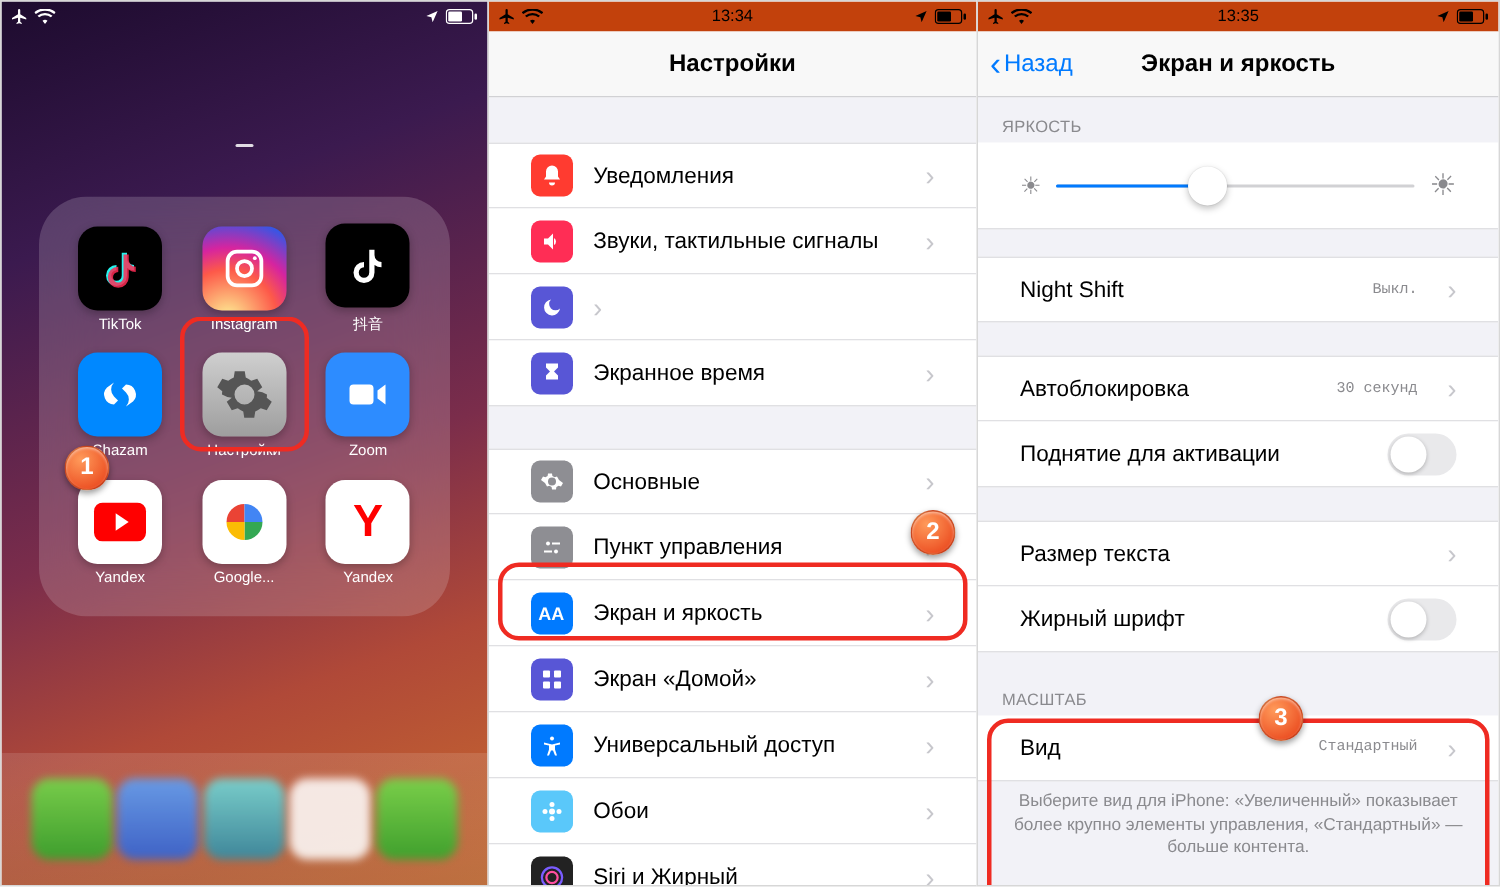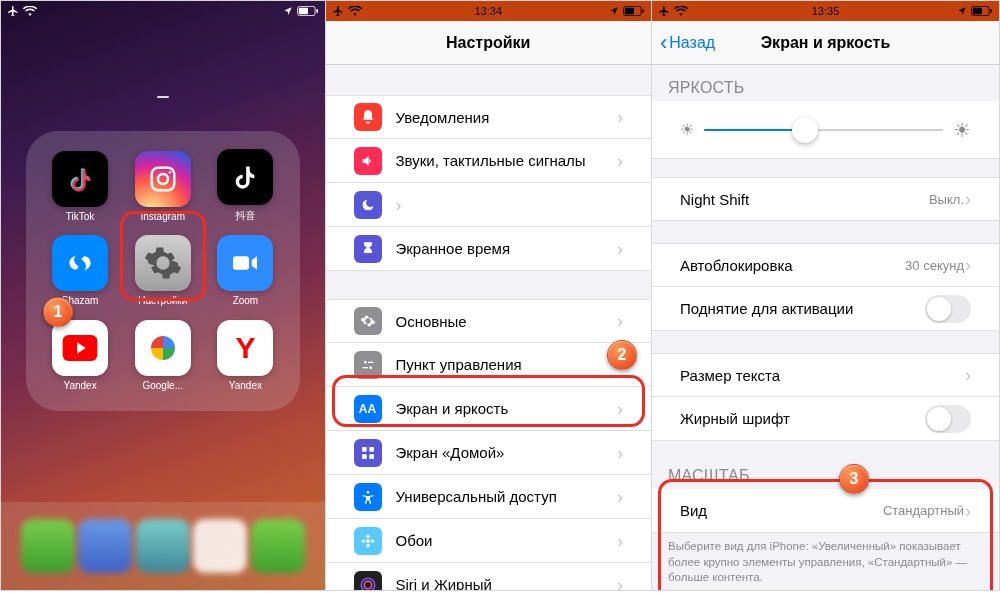--- a/index.html
+++ b/index.html
@@ -128,50 +128,50 @@
   }
   .nav-back .chev { font-size: 22px; margin-right: 2px; line-height: 1; }
 
   .settings-body {
     position: absolute; top: 64px; bottom: 0; left: 0; right: 0;
     background: #f2f2f7; overflow: hidden; padding-top: 30px;
   }
   .p3-body { padding-top: 10px; }
   .group { margin-bottom: 28px; }
   .group-header {
-    font-size: 16px; color: #8a8a8e; padding: 4px 16px; text-transform: uppercase; letter-spacing: 0.2px;
+    font-size: 11px; color: #8a8a8e; padding: 4px 16px; text-transform: uppercase; letter-spacing: 0.2px;
   }
   .cell {
     background: #fff; height: 44px;
     display: flex; align-items: center;
     padding: 0 28px;
     border-bottom: 0.5px solid #e0e0e3;
     position: relative;
   }
   .cell:first-child { border-top: 0.5px solid #e0e0e3; }
   .cell-icon {
     width: 28px; height: 28px; border-radius: 6px; margin-right: 14px;
     display: flex; align-items: center; justify-content: center;
     color: #ffffff; font-size: 14px; font-weight: 600; flex-shrink: 0;
   }
   .cell-label { font-size: 15px; color: #000; flex: 1; white-space: nowrap; overflow: hidden; text-overflow: ellipsis; }
-  .cell-value { font-size: 13px; color: #8a8a8e; margin-right: 1px; }
+  .cell-value { font-size: 10px; color: #8a8a8e; margin-right: 20px; font-family: Liberation Mono, monospace; }
   .cell-chev {
     color: #c7c7cc; font-size: 18px; line-height: 1;
   }
   .toggle {
     width: 46px; height: 28px; background: #e9e9eb; border-radius: 14px; position: relative;
   }
   .toggle::after {
     content: ""; position: absolute; top: 2px; left: 2px;
     width: 24px; height: 24px; background: #fff; border-radius: 50%;
     box-shadow: 0 1px 3px rgba(0,0,0,0.25);
   }
   .footer-text {
-    font-size: 11.5px; color: #8a8a8e; padding: 6px 16px 0; line-height: 1.35;
+    font-size: 11.5px; color: #8a8a8e; padding: 6px 16px 0; line-height: 1.35; text-align: center;
   }
   
   .ci-red { background: #ff3b30; }
   .ci-pink { background: #ff2d55; }
   .ci-indigo { background: #5856d6; }
   .ci-gray { background: #8e8e93; }
   .ci-blue { background: #007aff; }
   .ci-teal { background: #5ac8fa; color:#003; }
   .ci-black { background: #222; }
 

